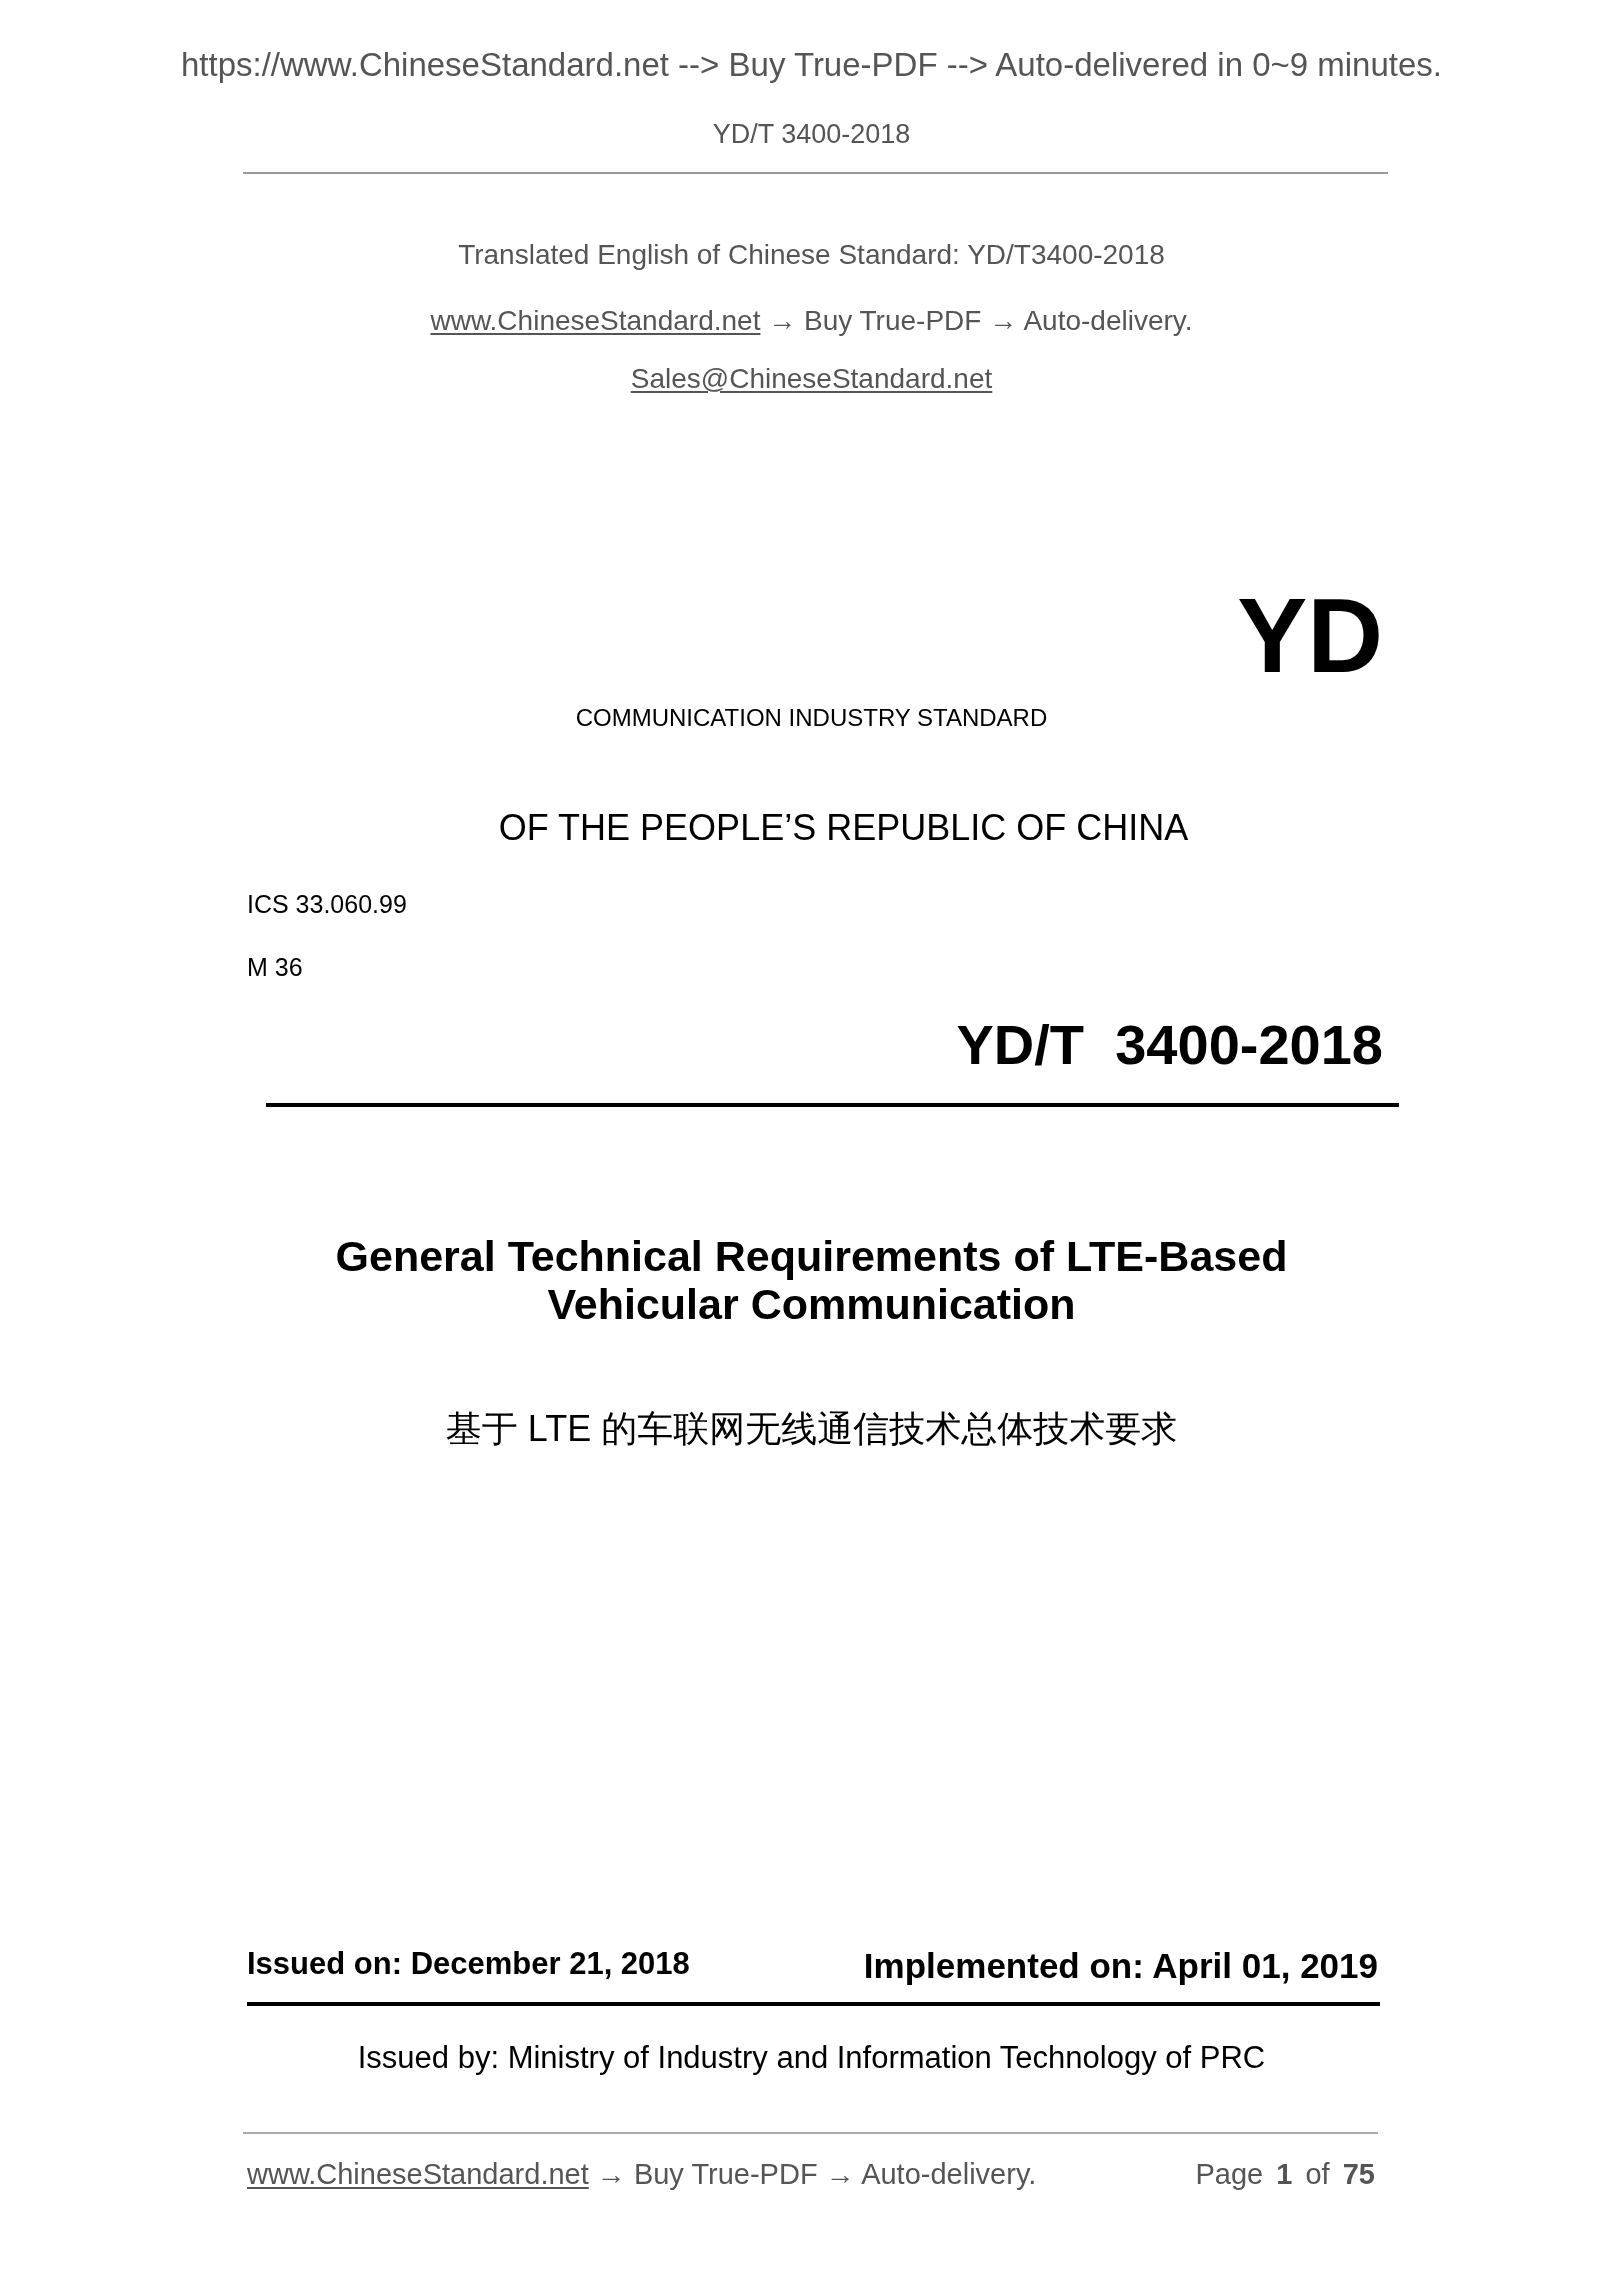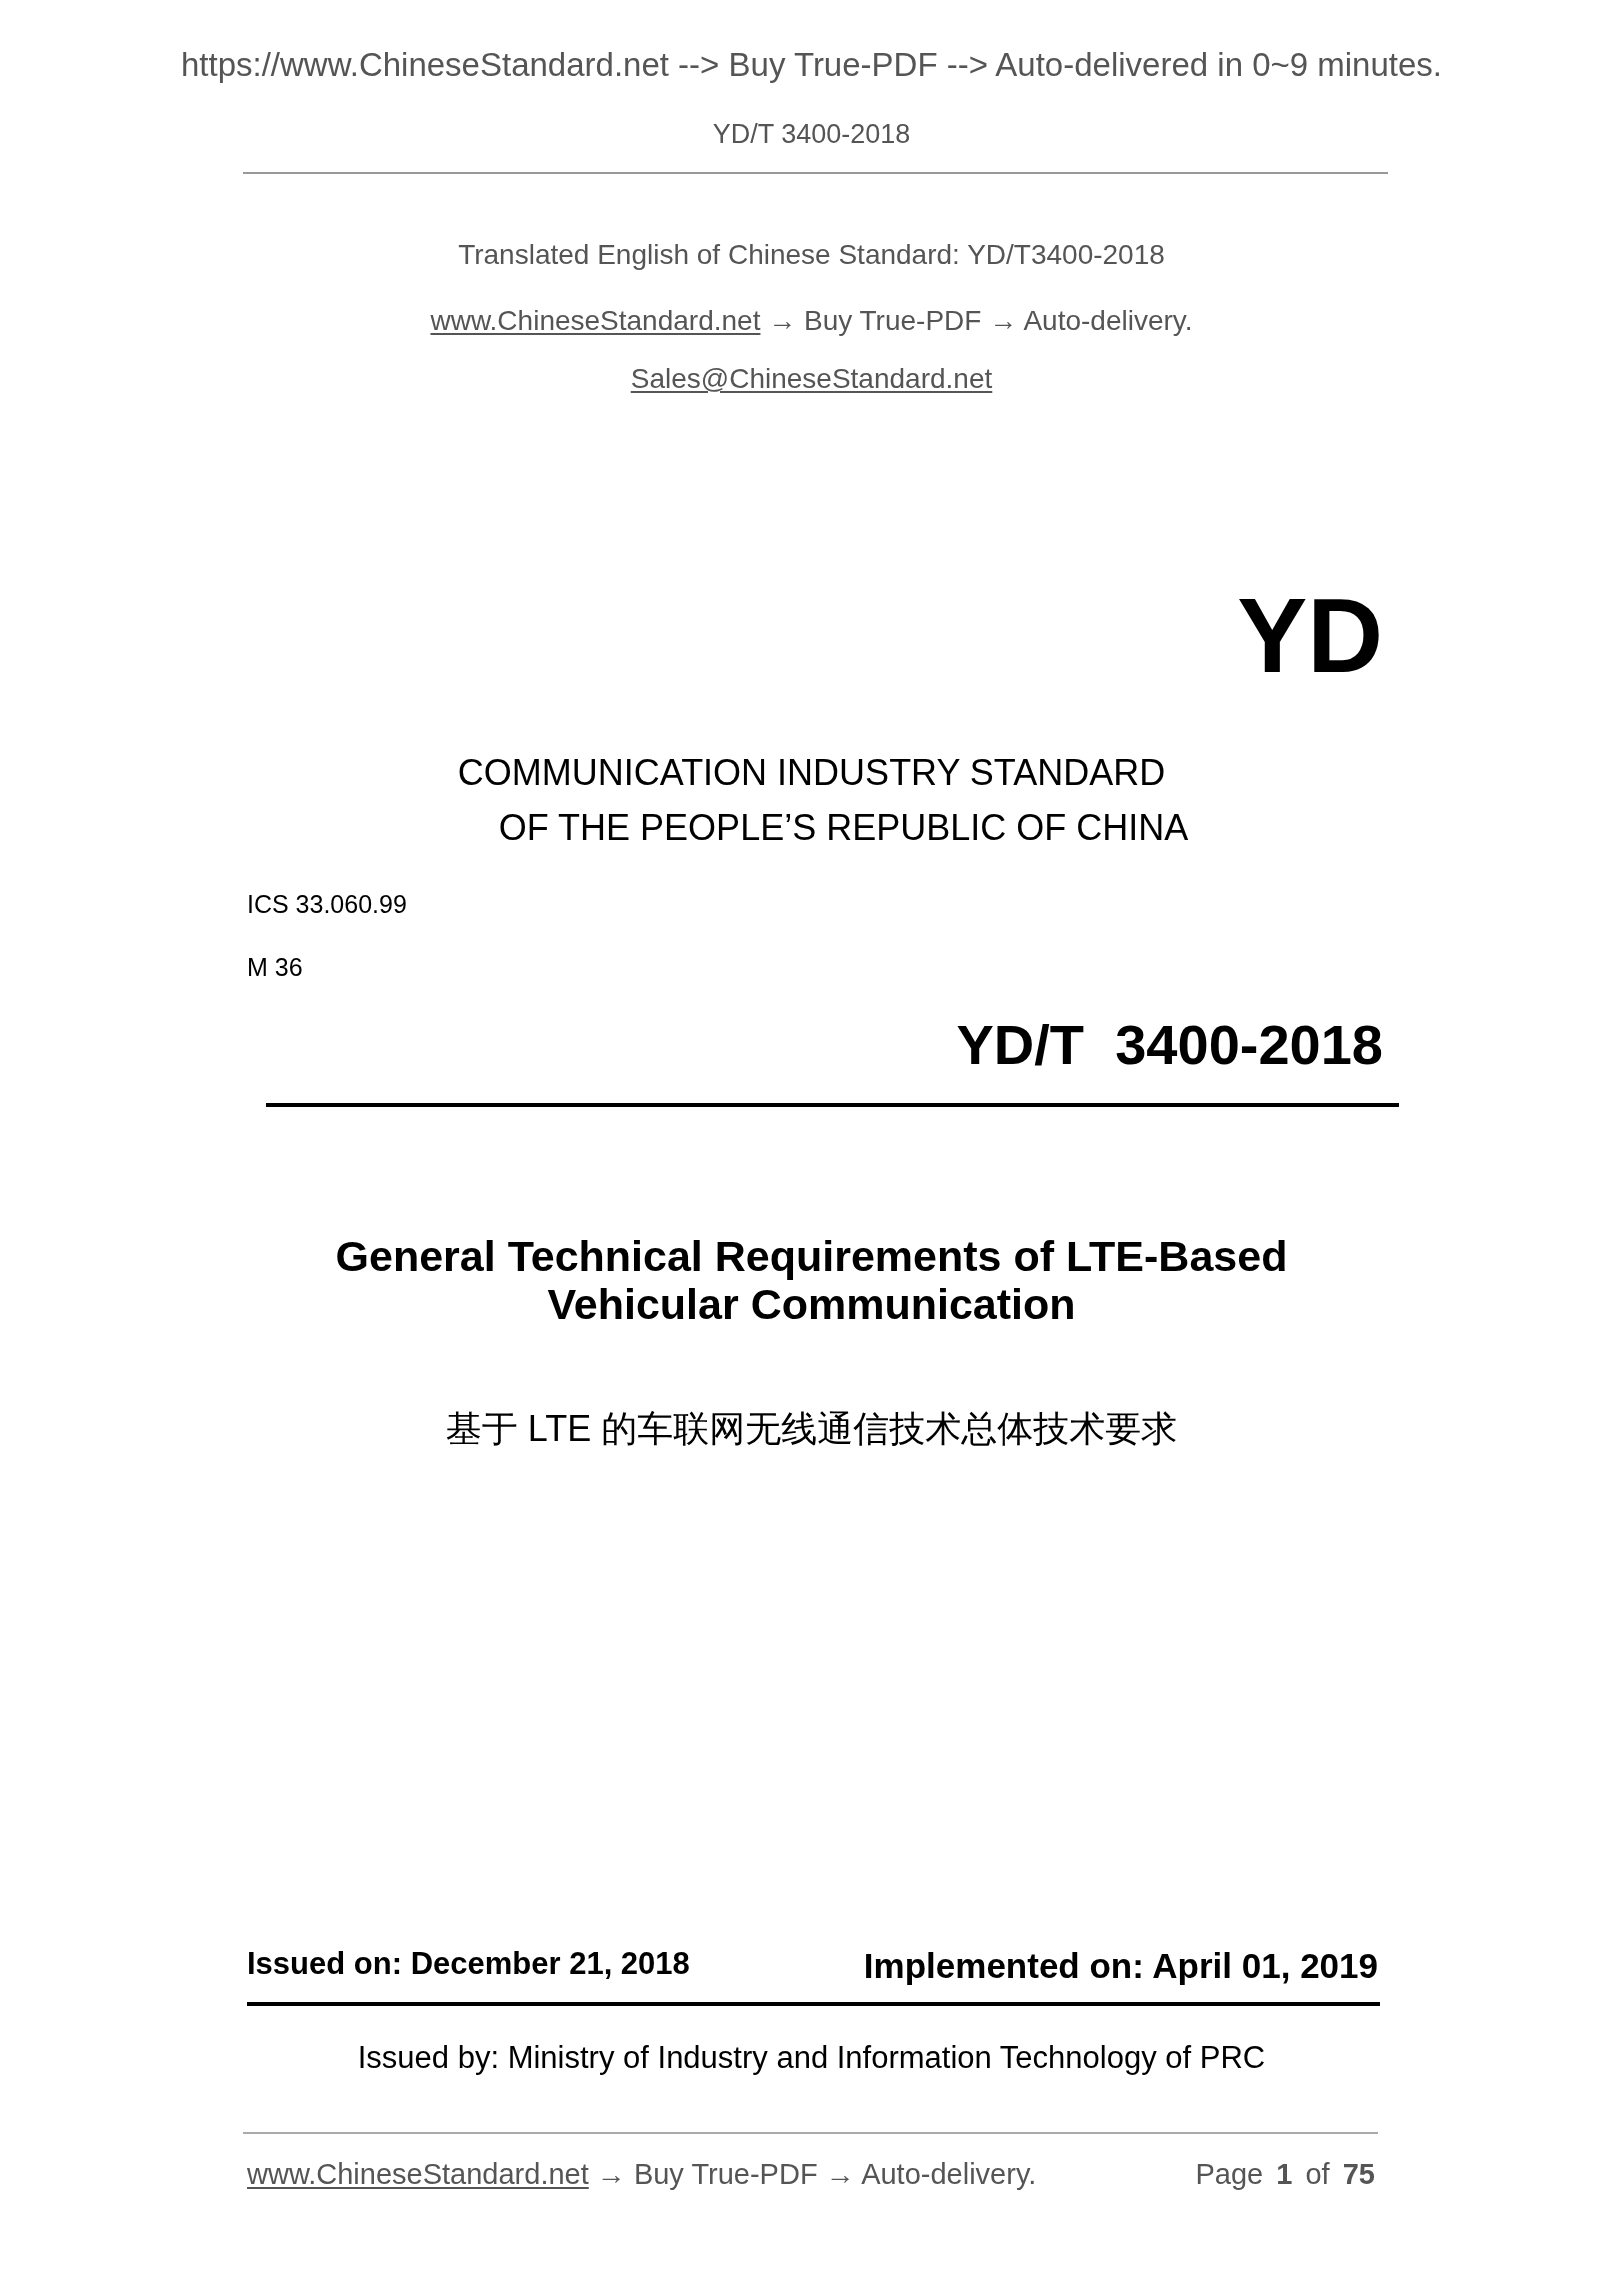--- a/index.html
+++ b/index.html
@@ -25,21 +25,21 @@
   <span>Buy True-PDF</span>
   <span>→</span>
   <span>Auto-delivery.</span>
 </div>
 <div class="abs center" style="top:363px; font-size:28px;">
   <span class="link">Sales@ChineseStandard.net</span>
 </div>
 
 <div class="abs" style="right:240px; top:583px; font-size:105px; font-weight:bold; line-height:1;">YD</div>
 
-<div class="abs center" style="top:752px; font-size:36px;">COMMUNICATION INDUSTRY STANDARD</div>
+<div class="abs center" style="top:704px; font-size:24px;">COMMUNICATION INDUSTRY STANDARD</div>
 <div class="abs center" style="top:807px; font-size:36px;padding-left:32px;">OF THE PEOPLE’S REPUBLIC OF CHINA</div>
 
 <div class="abs" style="left:247px; top:890px; font-size:25px;">ICS 33.060.99</div>
 <div class="abs" style="left:247px; top:953px; font-size:25px;">M 36</div>
 
 <div class="abs" style="right:240px; top:1012px; font-size:56px; font-weight:bold; white-space:pre;">YD/T  3400-2018</div>
 <div class="hr" style="left:266px; top:1103px; width:1133px; height:4.2px; background:#000;"></div>
 
 <div class="abs center" style="top:1232px; font-size:43px; font-weight:bold;">General Technical Requirements of LTE-Based</div>
 <div class="abs center" style="top:1280px; font-size:43px; font-weight:bold;">Vehicular Communication</div>

